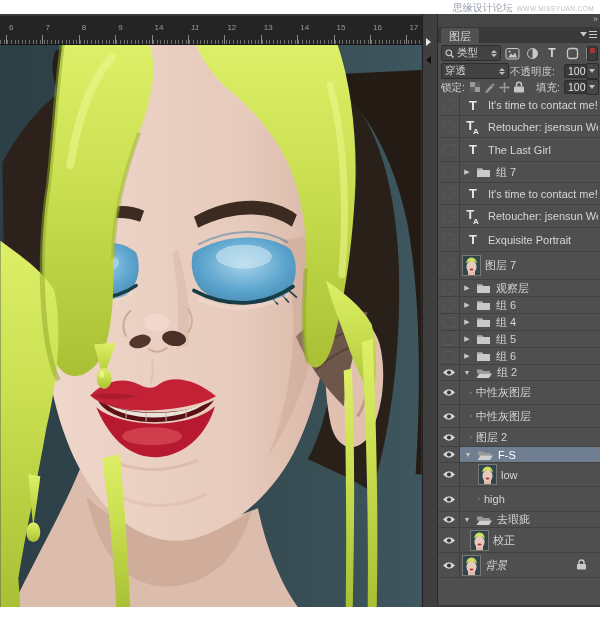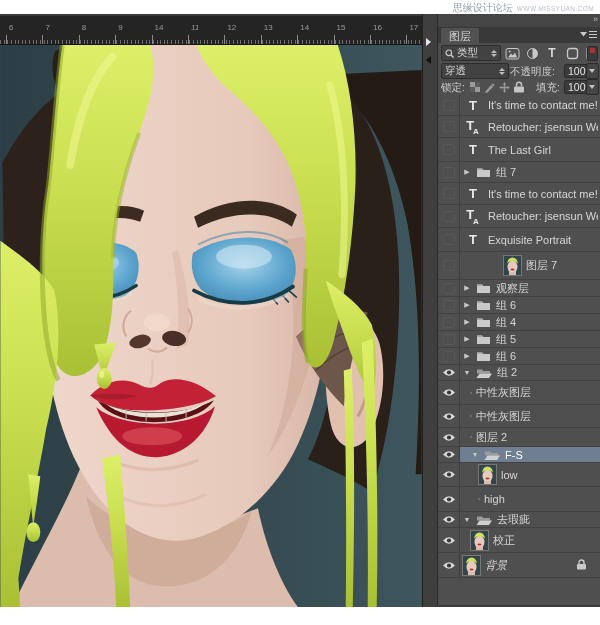--- a/index.html
+++ b/index.html
@@ -384,21 +384,21 @@
           </div>
           <div class="lbody" style="padding-left: 3px;">
             <span class="tthumb">T</span>
             <span class="lname">Exquisite Portrait</span>
           </div>
         </div>
         <div class="lrow" style="height: 27px;">
           <div class="eyecell">
             <span class="hiddenbox"></span>
           </div>
-          <div class="lbody" style="padding-left: 3px; justify-content: center;">
+          <div class="lbody" style="padding-left: 3px;">
             <span class="thwrap"><svg width="17" height="19" viewBox="0 0 17 19">
                 <rect width="17" height="19" fill="#31454c"></rect>
                 <ellipse cx="8.5" cy="11" rx="5" ry="6.5" fill="#e6cabb"></ellipse>
                 <path d="M3 7.5 Q4 1.5 8.5 1.5 Q13 1.5 14 7.5 Q12 5 8.5 5 Q5 5 3 7.5Z" fill="#cfe05a"></path>
                 <ellipse cx="8.5" cy="13.5" rx="2" ry="1" fill="#b5303a"></ellipse>
                 <rect x="5" y="16" width="7" height="3" fill="#dcbcac"></rect>
               </svg></span>
             <span class="lname">图层 7</span>
           </div>
         </div>
@@ -519,21 +519,21 @@
             <span class="lname">图层 2</span>
           </div>
         </div>
         <div class="lrow" style="height: 15px;">
           <div class="eyecell">
             <svg width="14" height="9" viewBox="0 0 14 9">
               <path d="M1 4.5 Q7 -1.8 13 4.5 Q7 10.8 1 4.5Z" fill="#d8d8d8"></path>
               <circle cx="7" cy="4.5" r="2.1" fill="#3a3a3a"></circle>
             </svg>
           </div>
-          <div class="lbody sel" style="padding-left: 11px;">
+          <div class="lbody sel" style="padding-left: 4px;">
             <span class="tri">▼</span>
             <span style="line-height: 0;"><svg width="16" height="12" viewBox="0 0 16 12">
                 <path d="M1 2.5 L6 2.5 L7.5 4 L14 4 L14 6.5 L1 6.5 Z" fill="#9a9a9a"></path>
                 <path d="M3.5 6.5 L16 6.5 L13 11 L0.5 11 Z" fill="#cfcfcf"></path>
               </svg></span>
             <span class="lname">F-S</span>
           </div>
         </div>
         <div class="lrow" style="height: 23px;">
           <div class="eyecell">

